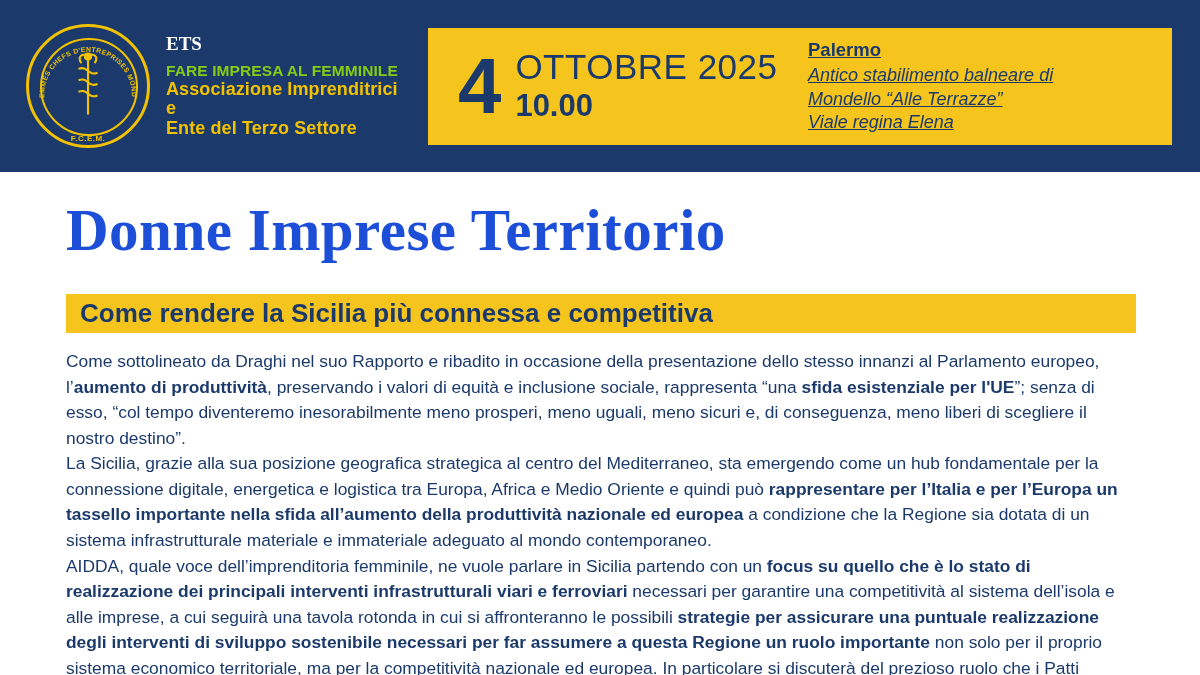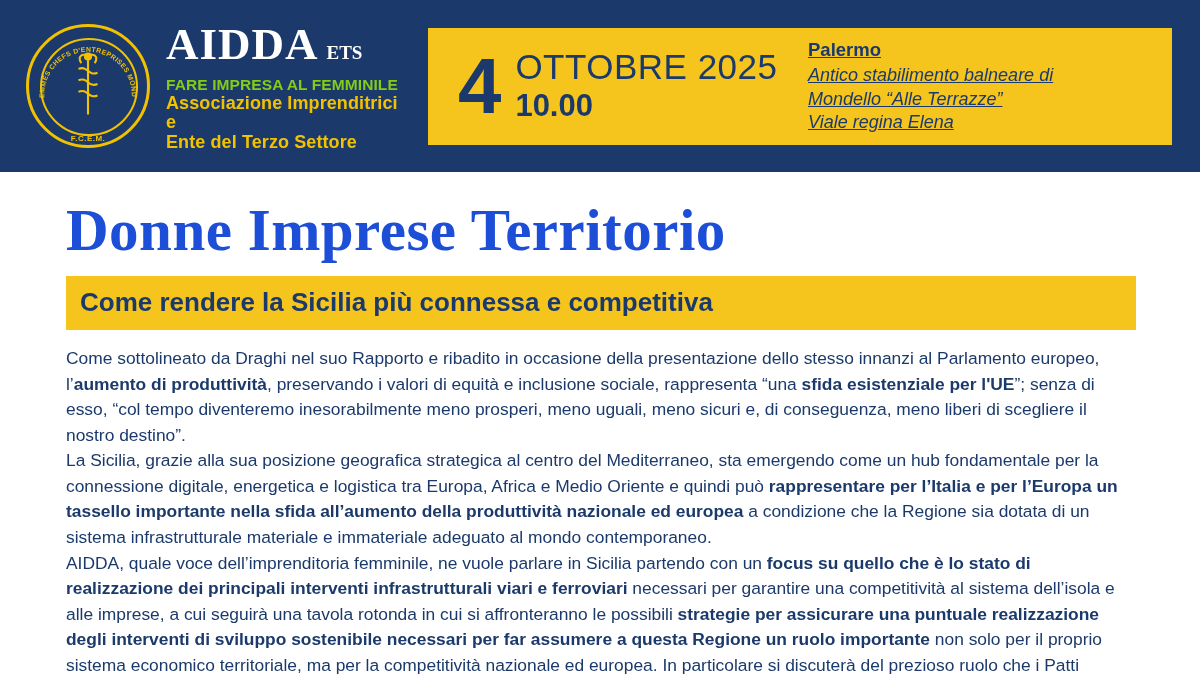--- a/index.html
+++ b/index.html
@@ -163,23 +163,23 @@
   .title {
     margin: 28px 16px 0 66px;
     font-family: "Liberation Serif", serif;
     font-size: 59px;
     font-weight: bold;
     color: #1d4ed8;
     letter-spacing: 0.5px;
     line-height: 1.05;
   }
   .subtitle-bar {
-    margin: 14px 0 0 66px;
+    margin: 32px 0 0 66px;
     width: 1070px;
-    height: 54px;
+    height: 39px;
     background: #f5c51e;
     display: flex;
     align-items: center;
   }
   .subtitle-bar span {
     margin-left: 14px;
     font-size: 26px;
     font-weight: bold;
     color: #1b3a6b;
   }
@@ -223,21 +223,20 @@
             <path d="M55,38 C50,30 58,26 62,32"></path>
             <path d="M69,38 C74,30 66,26 62,32"></path>
             <circle cx="62" cy="31" r="3.2" fill="#f2c200"></circle>
           </g>
         </svg>
         <div class="fcem">F.C.E.M.</div>
       </div>
 
       <div class="brand">
         <div class="brand-top">
-          <span class="brand-name">AIDDA</span>
           <span class="brand-ets">ETS</span>
         </div>
         <div class="brand-sub">FARE IMPRESA AL FEMMINILE</div>
         <div class="brand-line">Associazione Imprenditrici e</div>
         <div class="brand-line">Ente del Terzo Settore</div>
       </div>
     </div>
 
     <div class="event-banner">
       <div class="date-block">

